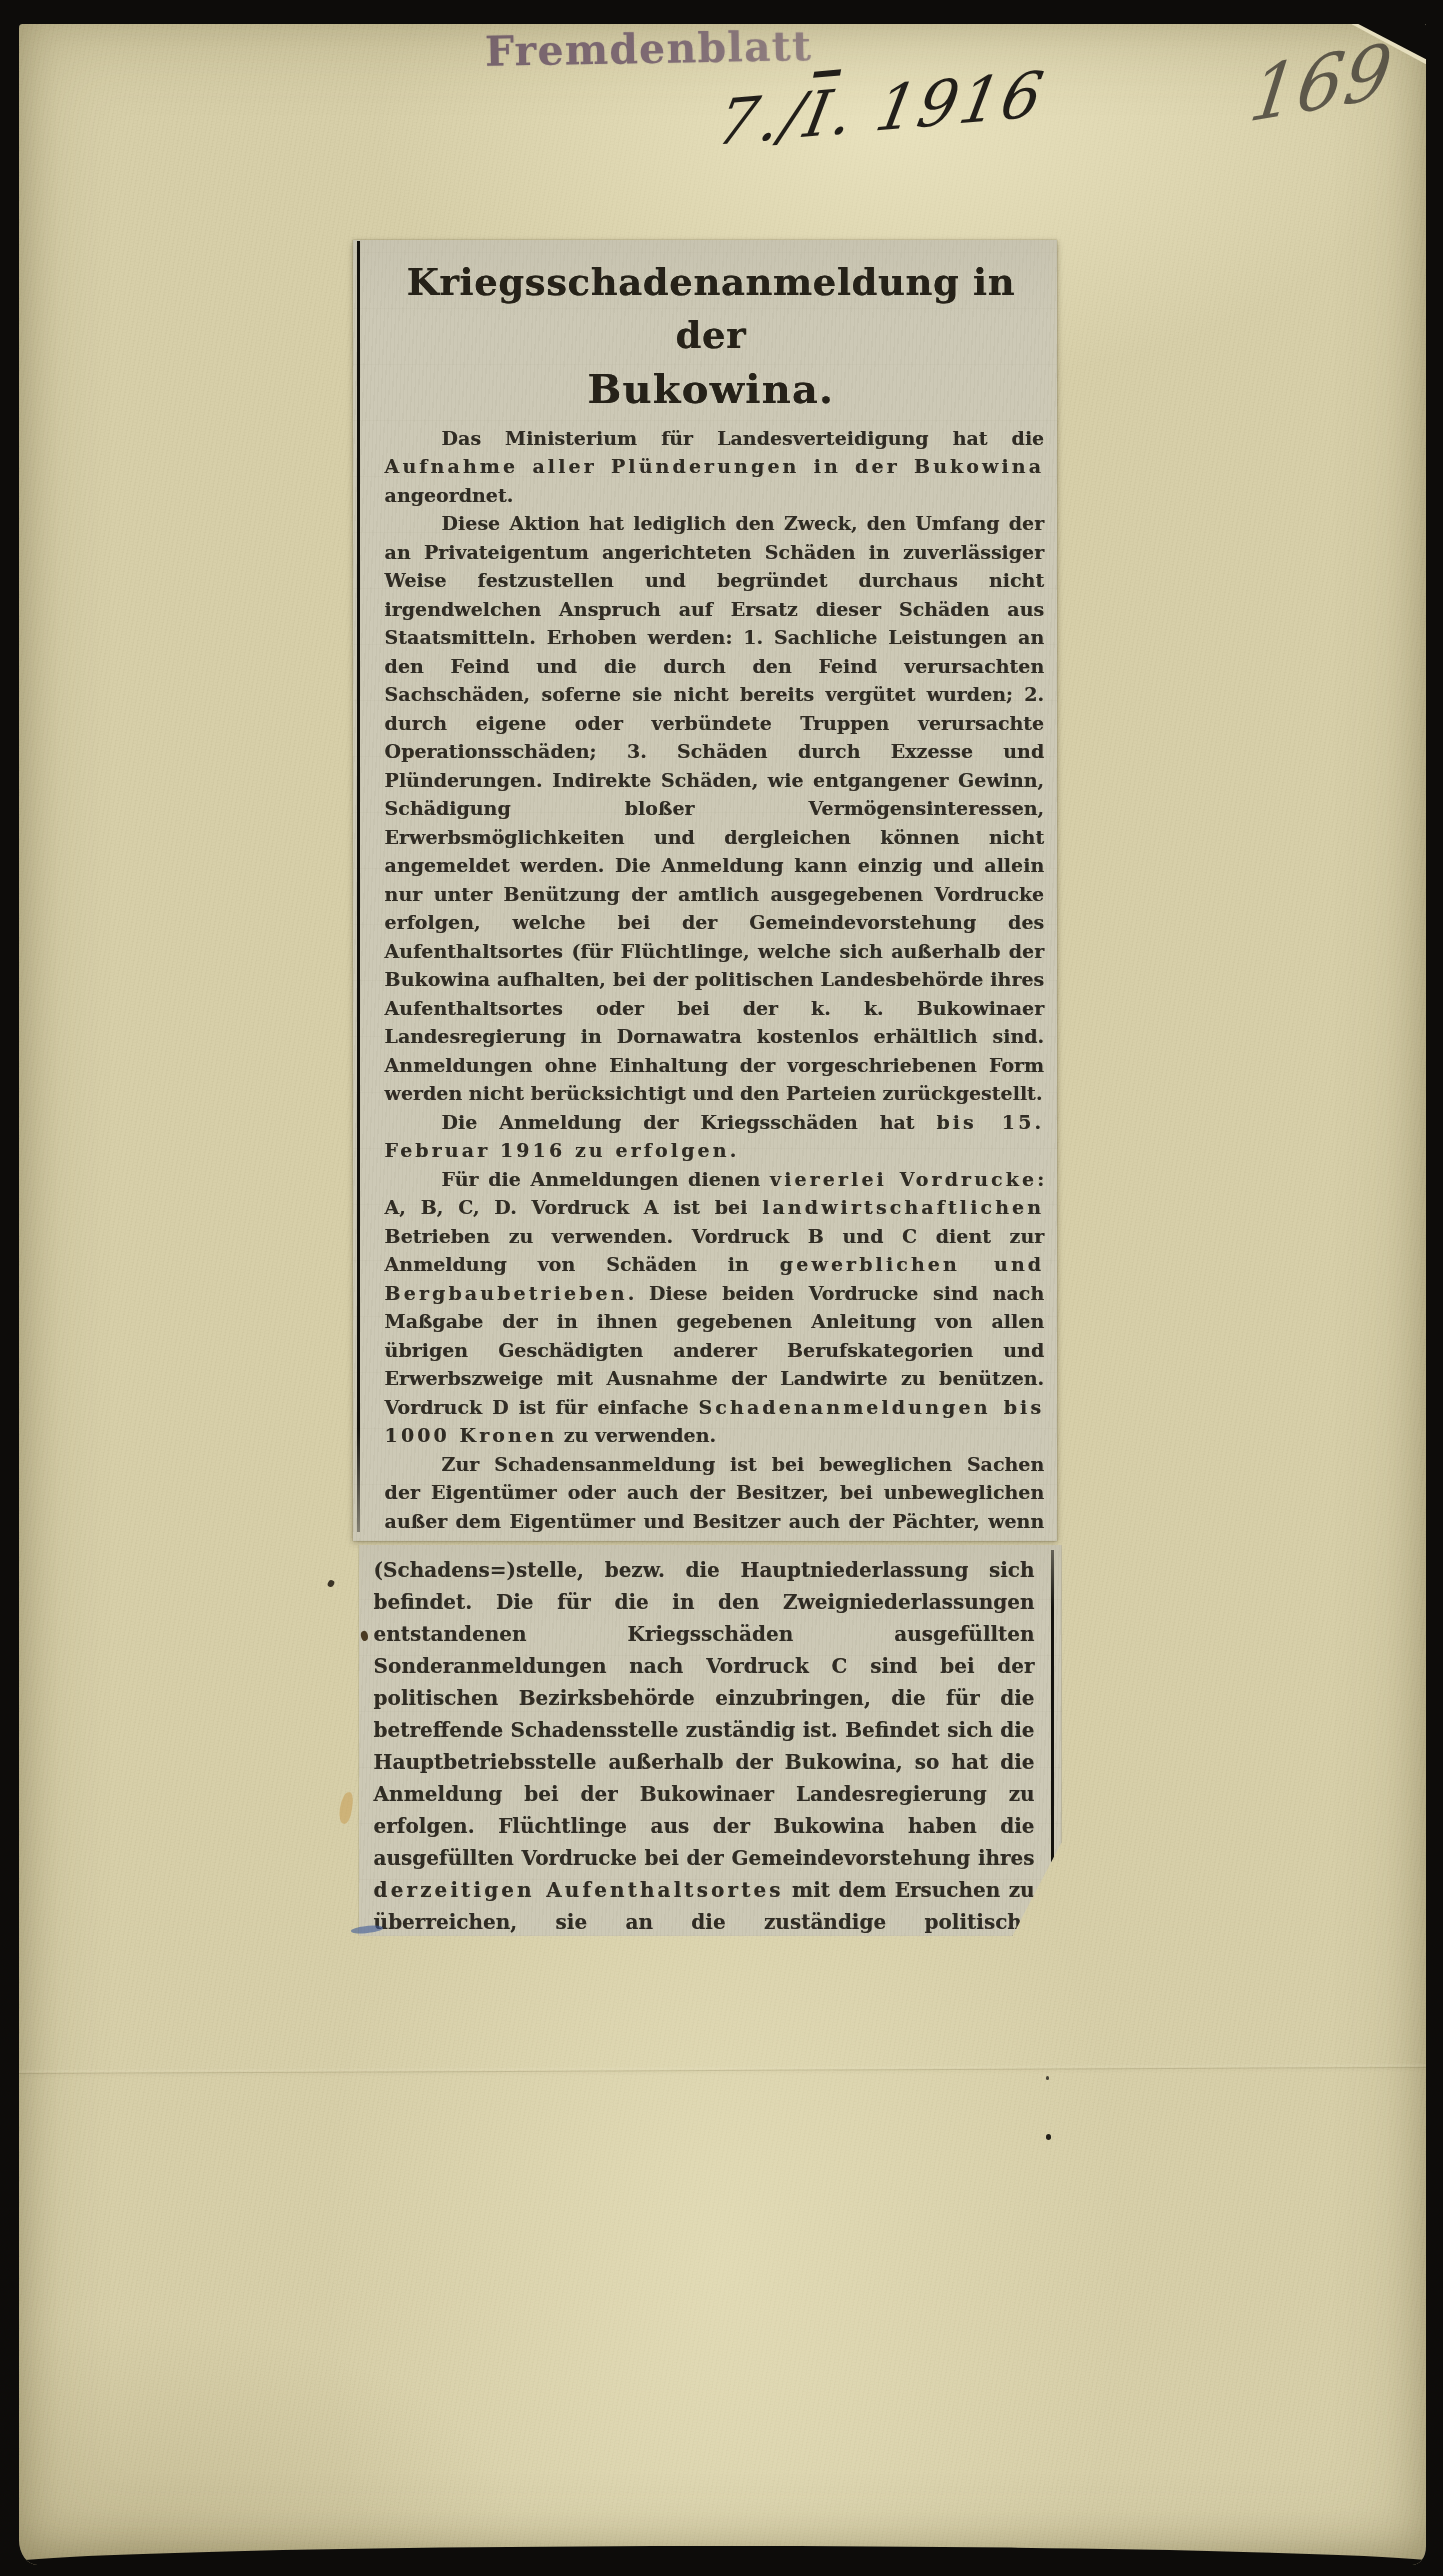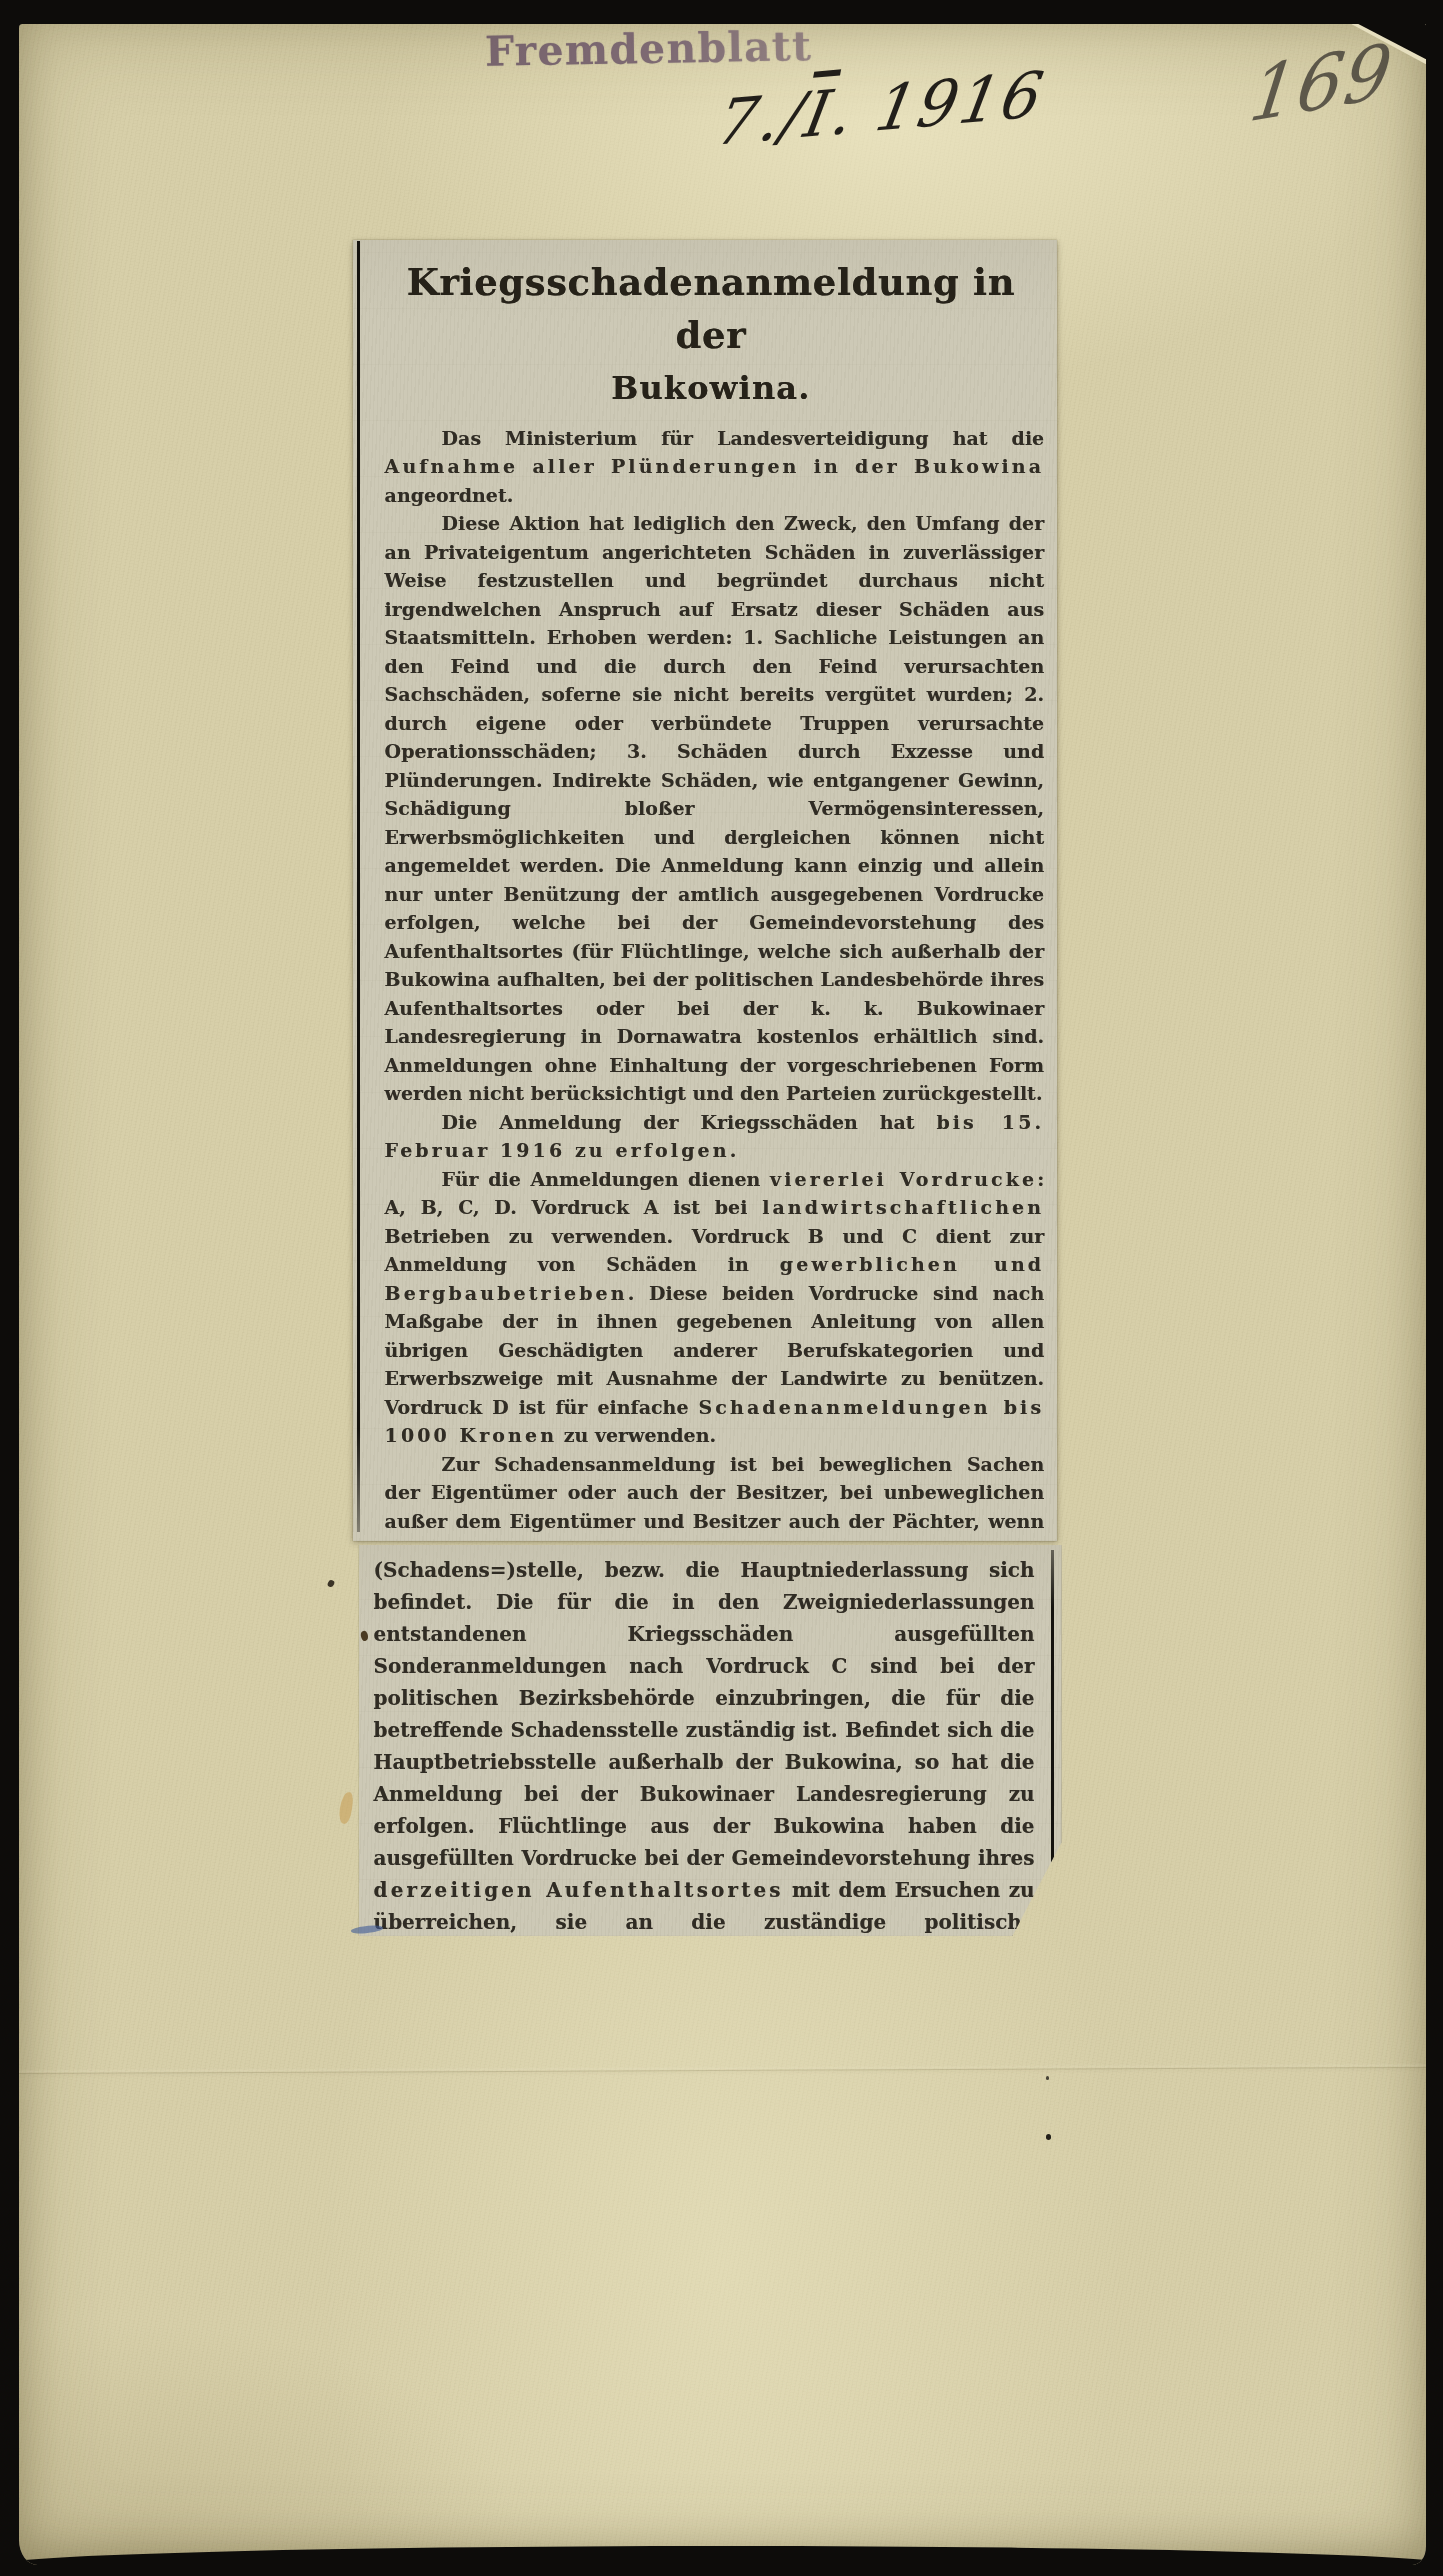--- a/index.html
+++ b/index.html
@@ -87,21 +87,21 @@
   .rule-right{
     position:absolute;right:8px;top:5px;bottom:3.7px;width:3.1px;
     background:linear-gradient(180deg, rgba(20,18,14,0.55), #14120e 15% 95%, rgba(20,18,14,0.3));
   }
   .headline{
     text-align:center;margin:16px 12.4px 2.5px 25px;
     color:#262219;font-weight:bold;line-height:53px;
     text-shadow:0 0 0.6px rgba(30,26,18,0.8);
   }
   .headline .hl1{font-size:37px;letter-spacing:0.6px;display:block;}
-  .headline .hl2{font-size:32px;letter-spacing:1.2px;display:block;}
+  .headline .hl2{font-size:40px;letter-spacing:1.2px;display:block;}
   .clip-body{
     font-size:19px;line-height:28.5px;font-weight:bold;
     text-align:justify;
     color:#302c24;
     text-shadow:0 0 0.6px rgba(48,44,36,0.45);
   }
   .clip1 .clip-body{padding:6.2px 12.4px 0 32px;}
   .clip2 .clip-body{padding:8.7px 27px 0 15px;font-size:20px;line-height:32px;}
   .clip-body p{margin:0;text-indent:57px;}
   .clip-body p.no-indent{text-indent:0;}

